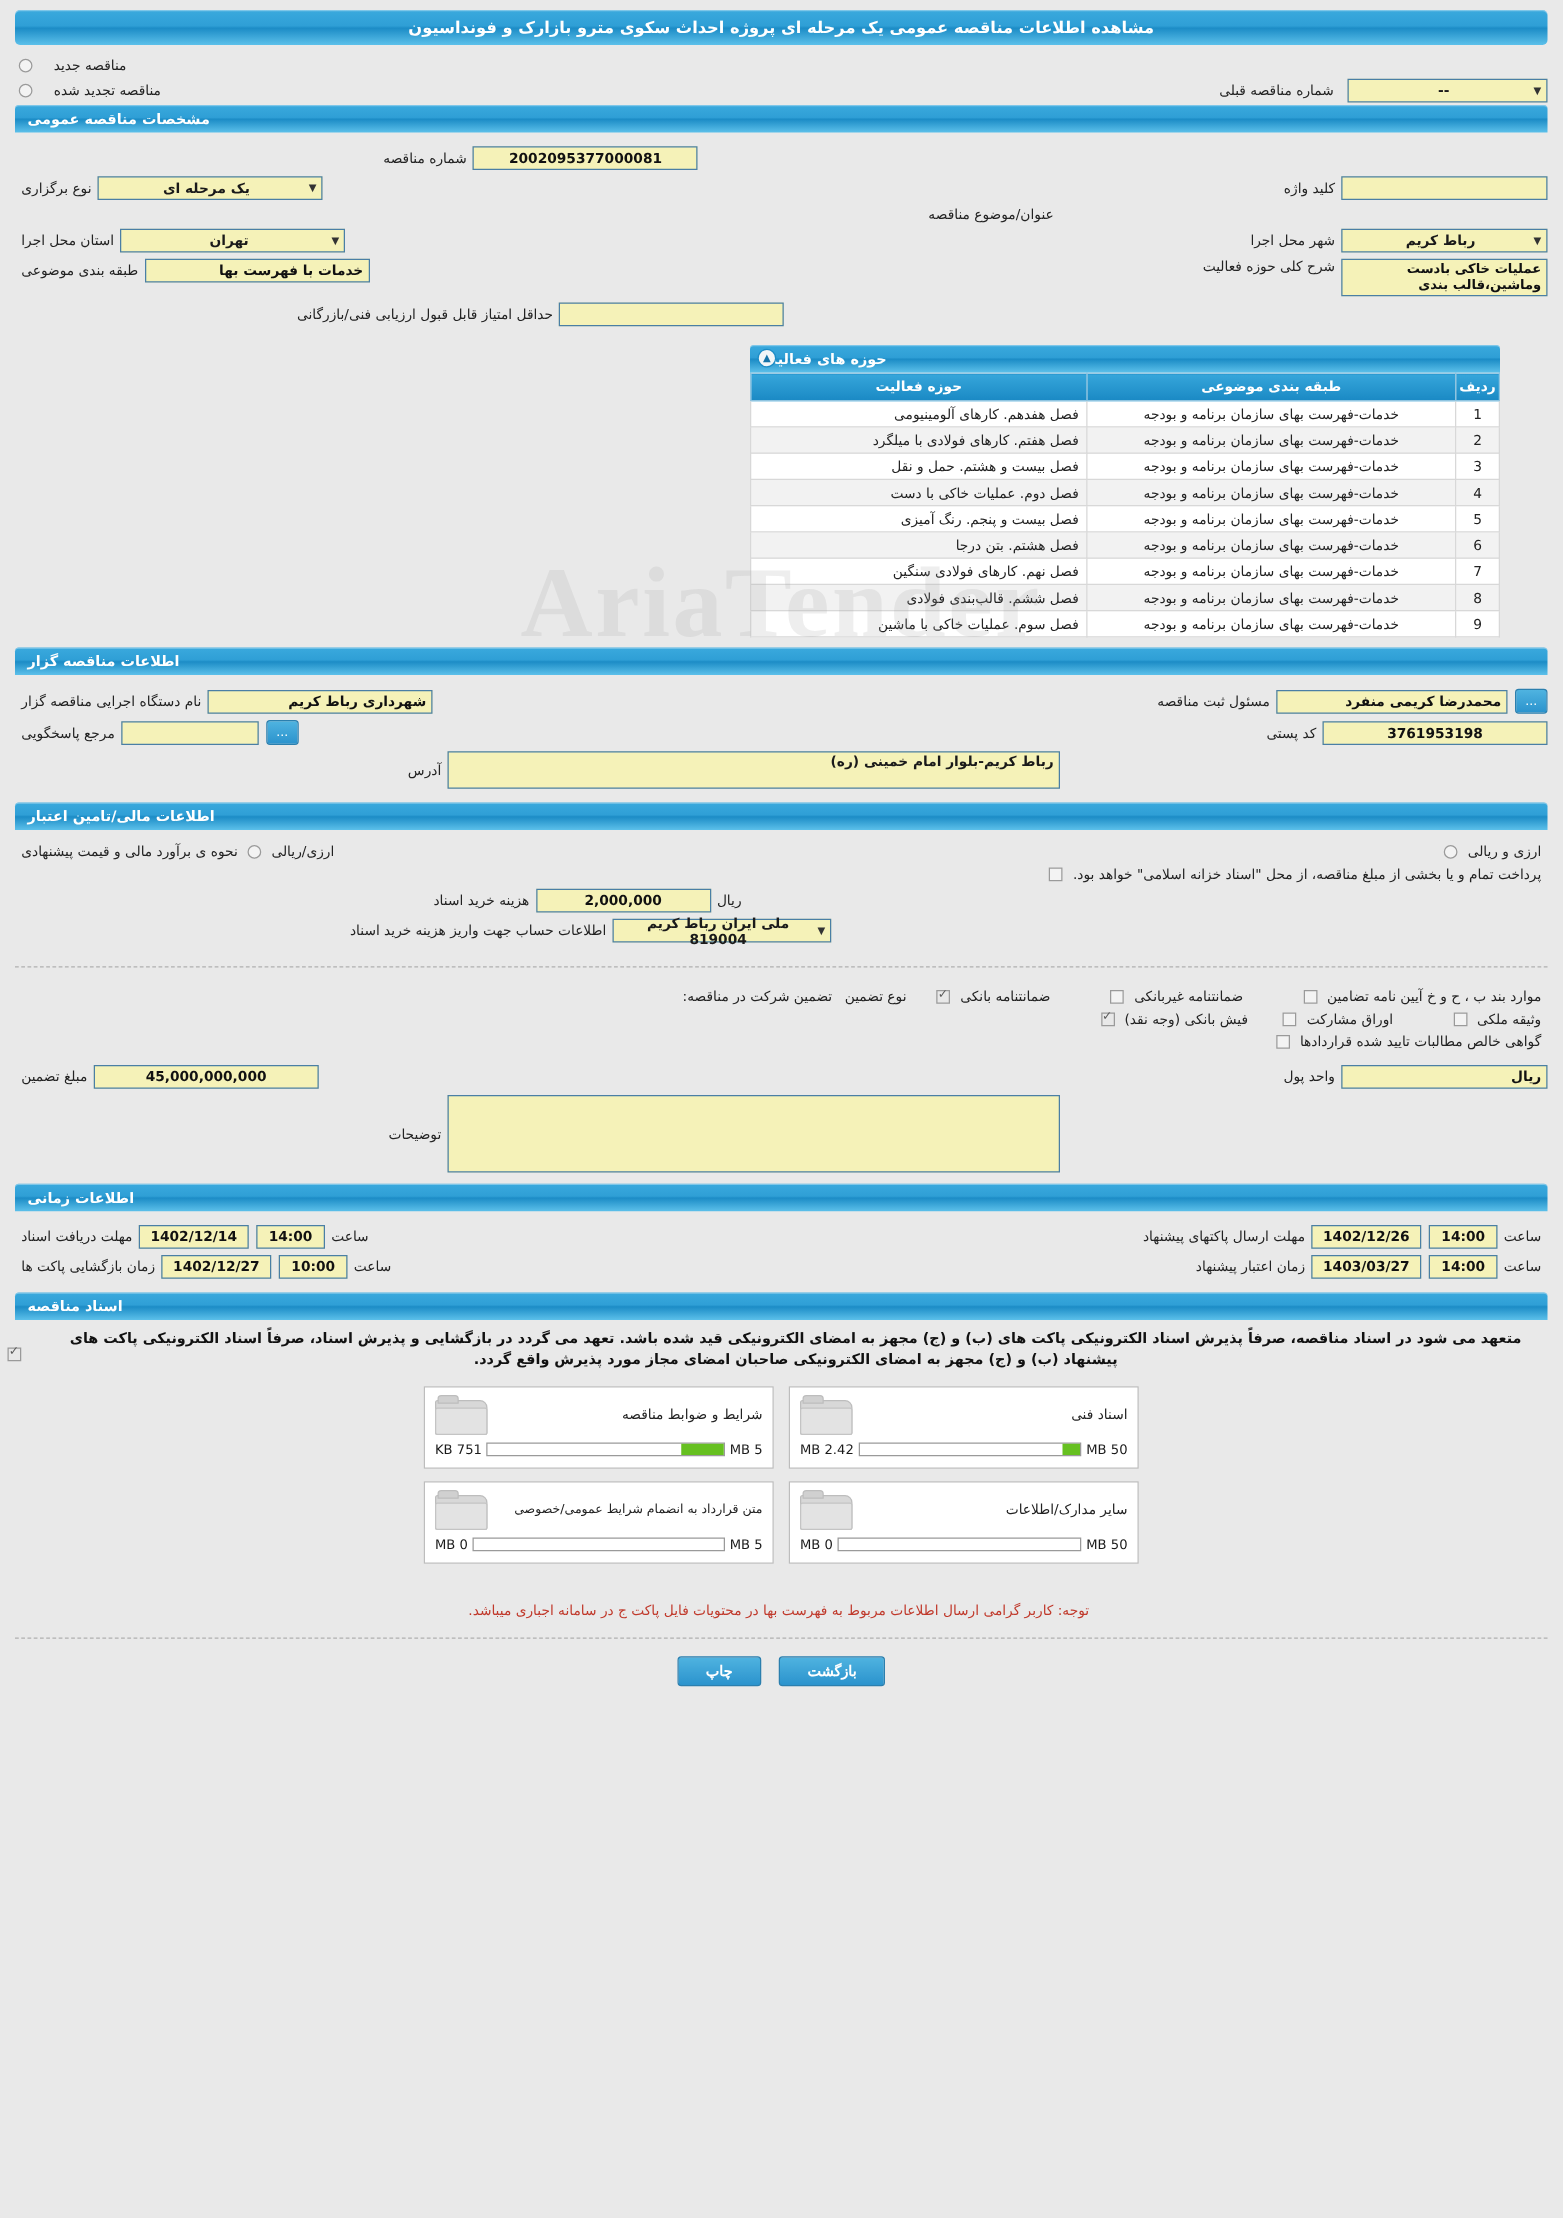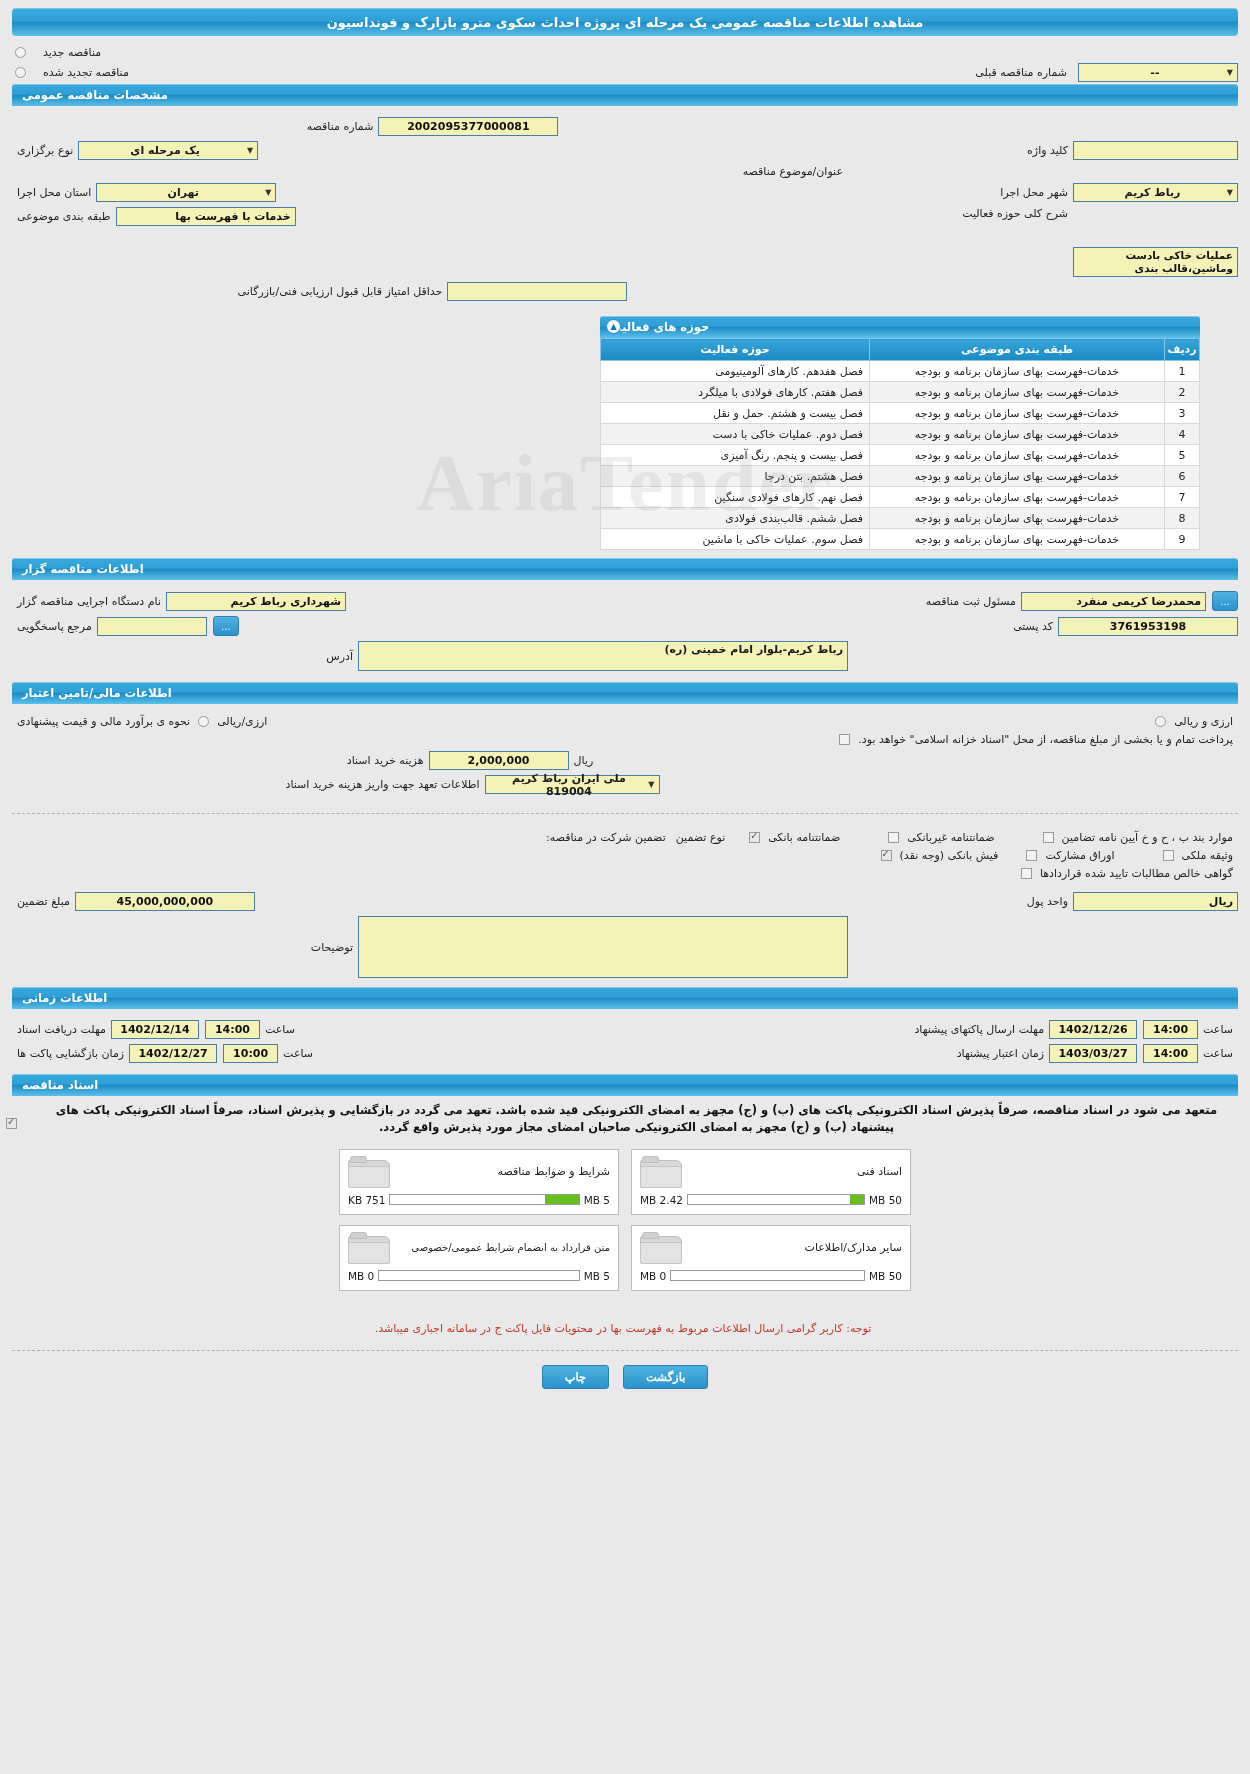--- a/index.html
+++ b/index.html
@@ -249,21 +249,21 @@
         <div class="sel" style="width:180px;">
           <span class="arrow">▼</span>
           <span class="txt">تهران</span>
         </div>
         <span class="lbl">استان محل اجرا</span>
       </div>
     </div>
 
     <div class="row" style="justify-content:flex-end;align-items:flex-start;">
       <div style="display:flex;align-items:flex-start;margin-left:auto;">
-        <div class="fld rightal" style="width:165px;height:30px;white-space:normal;line-height:1.25;font-size:10.5px;padding:1px 4px;margin-top:40px;">عملیات خاکی بادست وماشین،قالب بندی</div>
+        <div class="fld rightal" style="width:165px;height:30px;white-space:normal;line-height:1.25;font-size:10.5px;padding:1px 4px;">عملیات خاکی بادست وماشین،قالب بندی</div>
         <span class="lbl">شرح کلی حوزه فعالیت</span>
       </div>
       <div style="display:flex;align-items:center;margin-right:390px;">
         <div class="fld rightal" style="width:180px;">خدمات با فهرست بها</div>
         <span class="lbl">طبقه بندی موضوعی</span>
       </div>
     </div>
 
     <div class="row" style="justify-content:center;">
       <div style="display:flex;align-items:center;margin-right:390px;">
@@ -404,21 +404,21 @@
         <span class="lbl">هزینه خرید اسناد</span>
       </div>
     </div>
 
     <div class="row" style="justify-content:center;">
       <div style="display:flex;align-items:center;margin-right:310px;">
         <div class="sel" style="width:175px;">
           <span class="arrow">▼</span>
           <span class="txt">ملی ایران رباط کریم 819004</span>
         </div>
-        <span class="lbl">اطلاعات تعهد جهت واریز هزینه خرید اسناد</span>
+        <span class="lbl">اطلاعات حساب جهت واریز هزینه خرید اسناد</span>
       </div>
     </div>
   </div>
 
   <div class="hr-dash"></div>
 
   <div style="padding:4px 12px;">
     <div class="row" style="justify-content:flex-end;">
       <div style="display:flex;align-items:center;margin-left:auto;">
         <span class="lbl">موارد بند ب ، ح و خ آیین نامه تضامین</span>

